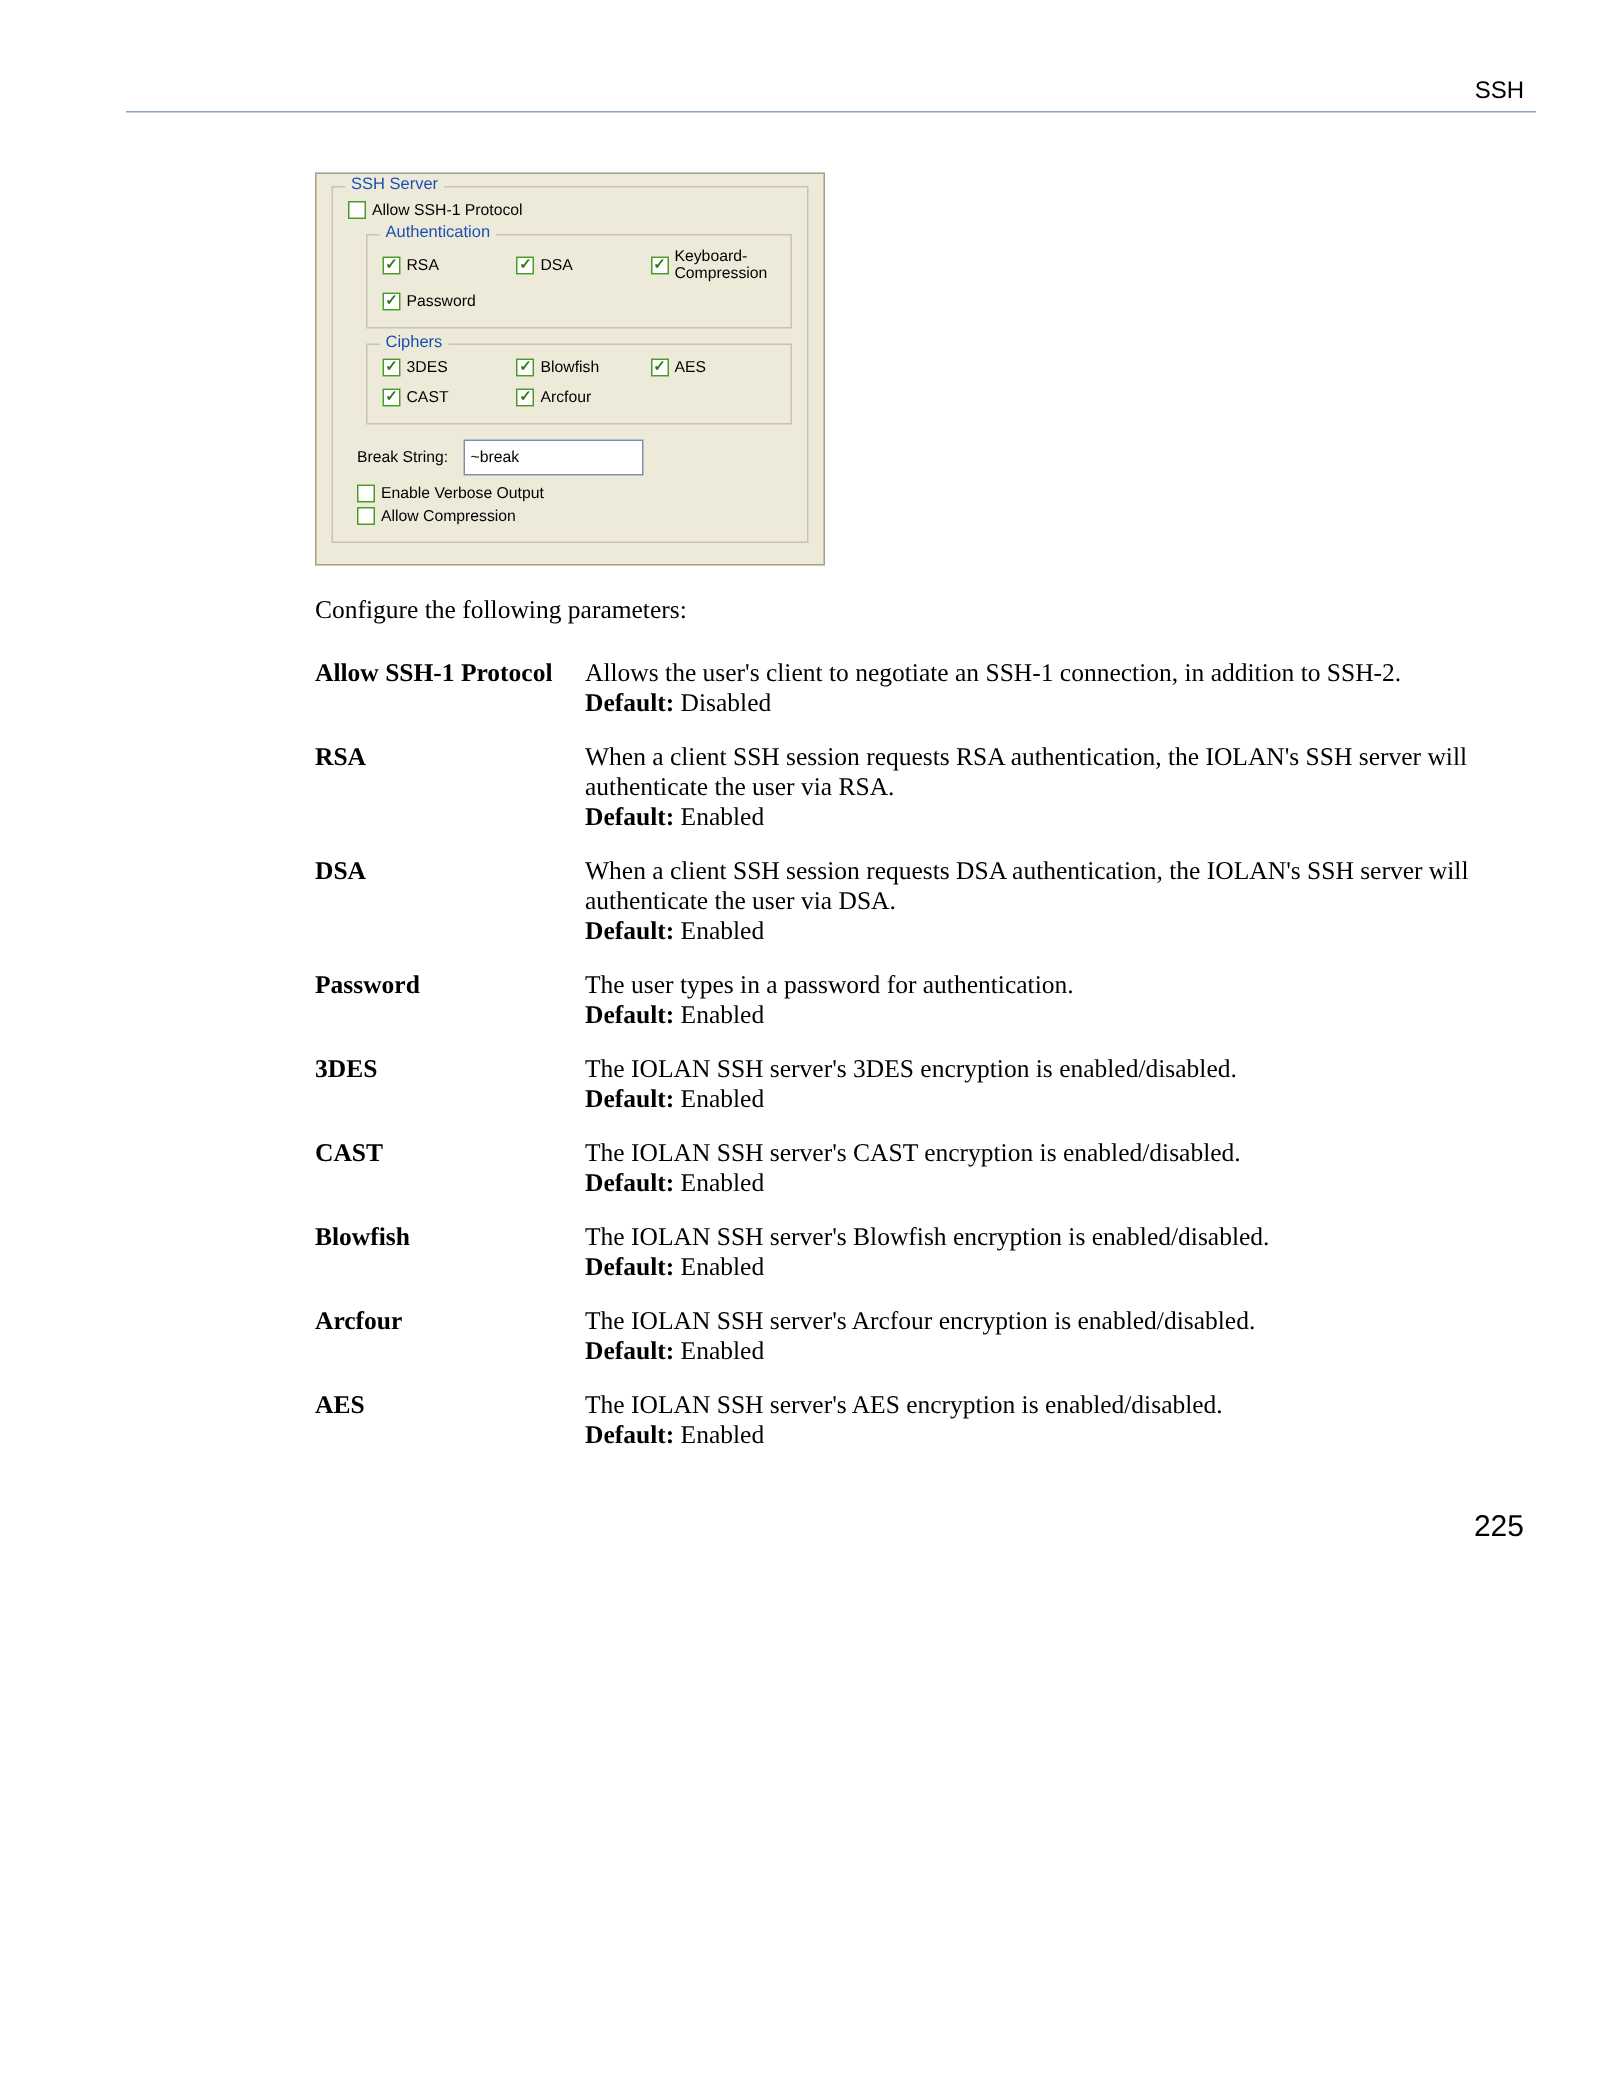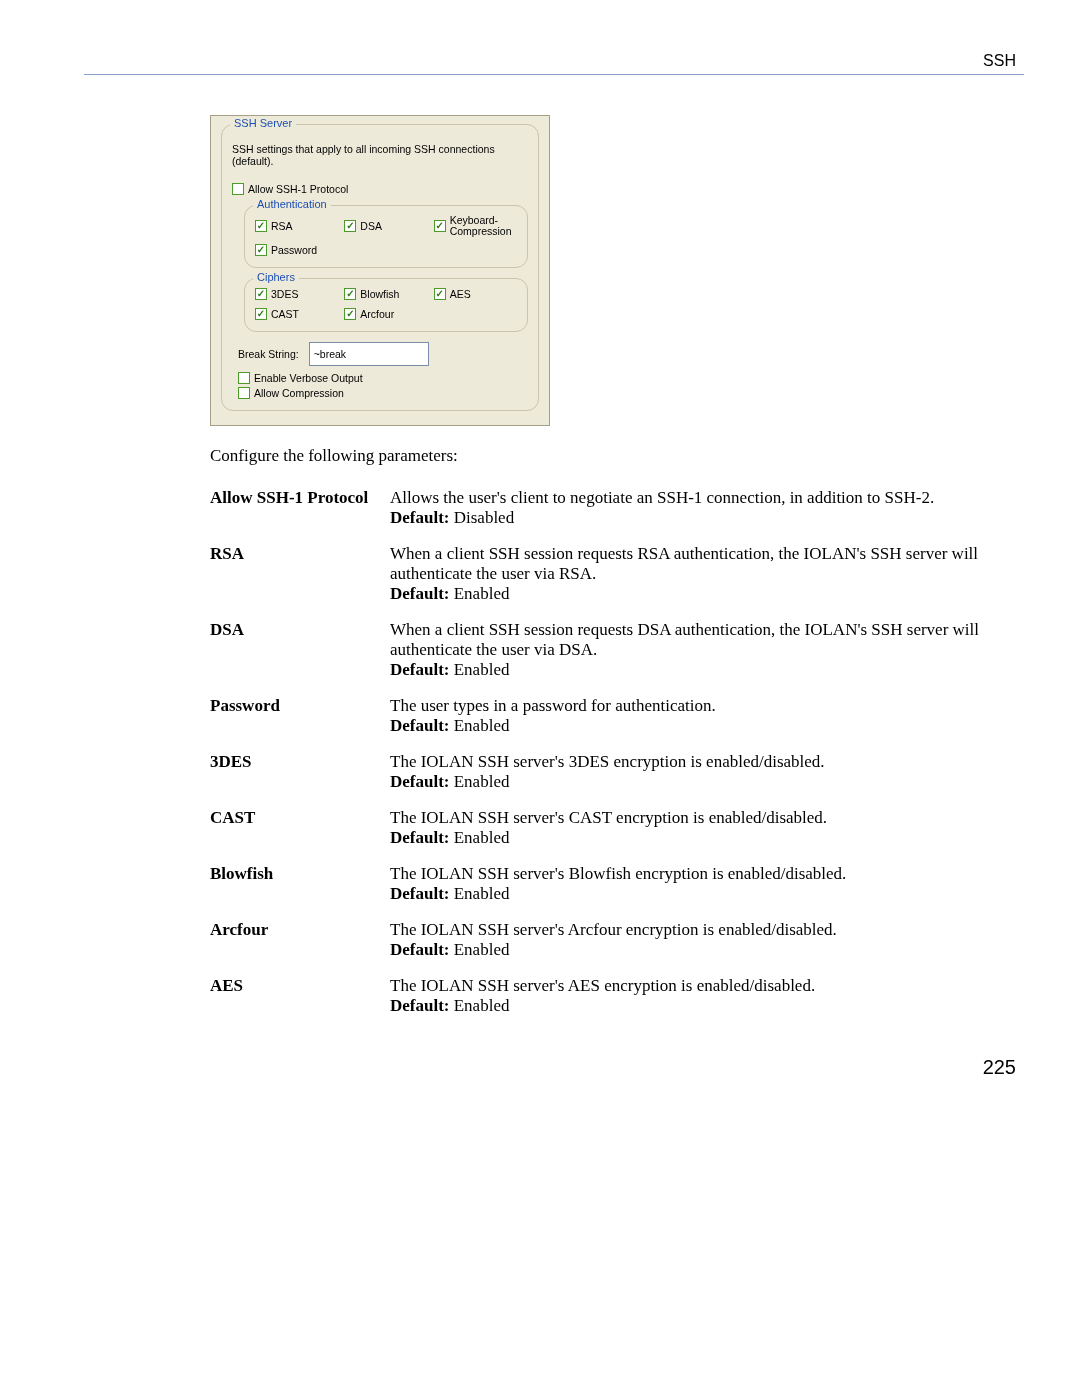--- a/index.html
+++ b/index.html
@@ -42,21 +42,21 @@
     background:#eeeada;
     border:1px solid #a49f85;
     box-sizing:border-box;
     padding: 0 10px 8px 10px;
     font-family: Tahoma, Arial, sans-serif;
     font-size: 10.5px;
     color:#000;
   }
   .fieldset {
     border:1px solid #c9c4ab;
-    border-radius:12px;
+    border-radius:0;
     margin: 0 0 6px 0;
     padding: 6px 10px 8px 10px;
     position:relative;
   }
   .fieldset .legend {
     position:absolute;
     top:-8px; left:8px;
     background:#eeeada;
     padding:0 4px;
     color:#1c4fb3;
@@ -135,21 +135,20 @@
 <div class="page">
   <div class="header-tag">SSH</div>
   <hr class="rule">
 
 
   <div class="content">
 
     <div class="dialog">
       <div class="fieldset" style="margin-top:8px;">
         <span class="legend">SSH Server</span>
-        <div class="desc">SSH settings that apply to all incoming SSH connections (default).</div>
 
         <div class="chkrow">
           <span class="chk"></span>
           <span>Allow SSH-1 Protocol</span>
         </div>
 
         <div class="fieldset nested">
           <span class="legend">Authentication</span>
           <div class="cols3">
             <div class="chkrow">

